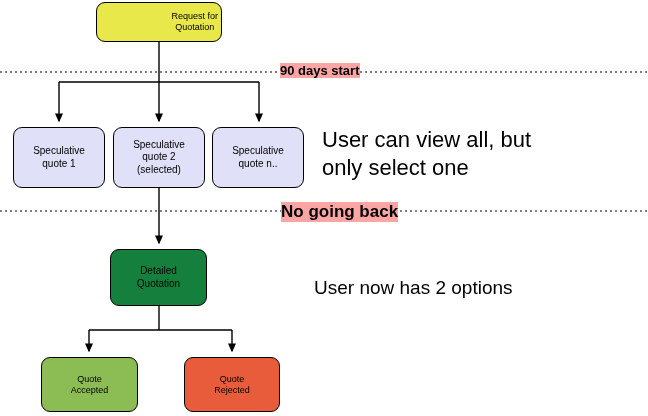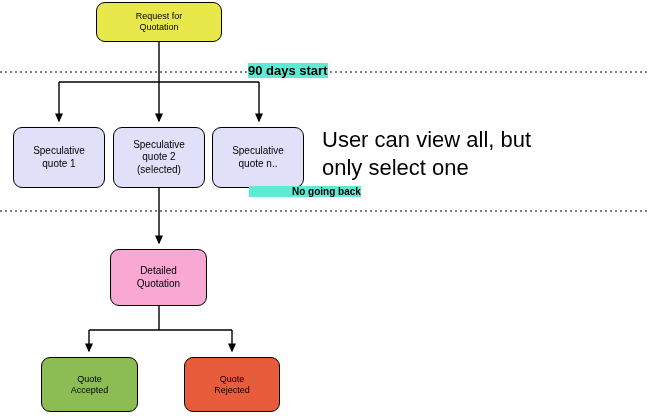--- a/index.html
+++ b/index.html
@@ -46,23 +46,24 @@
     position: absolute;
     color: #000000;
     white-space: pre-line;
     line-height: 1.28;
     z-index: 3;
   }
   .divider-label {
     position: absolute;
     font-weight: bold;
     color: #000000;
-    background: #5eead4;
+    background: #fca5a5;
     z-index: 4;
     white-space: nowrap;
+    margin-left: 32px;
   }
 </style>
 </head>
 <body>
 
 <div id="canvas">
 
   <svg id="svg-layer" viewBox="0 0 648 416" xmlns="http://www.w3.org/2000/svg">
     <defs>
       <marker id="arrow" markerWidth="9" markerHeight="9" refX="7.6" refY="4" orient="auto" markerUnits="userSpaceOnUse">
@@ -86,58 +87,59 @@
     </g>
 
     <g stroke="#000000" stroke-width="1.4" fill="none">
       <path d="M159,306 L159,330"></path>
       <path d="M89,330 L232,330"></path>
       <path d="M89,330 L89,351" marker-end="url(#arrow)"></path>
       <path d="M232,330 L232,351" marker-end="url(#arrow)"></path>
     </g>
   </svg>
 
-  <div class="node" style="left:96px; top:2px; width:126px; height:40px; background:#E8E84A; font-size:9px;">
+  <div class="node" style="left:96px; top:2px; width:126px; height:40px; background:#E8E84A; font-size:9px;justify-content:flex-end;">
     <span class="node-label">Request for
 Quotation</span>
   </div>
 
   <div class="node" style="left:13px; top:127px; width:92px; height:61px; background:#E0E0F8; font-size:10px;">
     <span class="node-label">Speculative
 quote 1</span>
   </div>
 
   <div class="node" style="left:113px; top:127px; width:92px; height:61px; background:#E0E0F8; font-size:10px;">
     <span class="node-label">Speculative
 quote 2
 (selected)</span>
   </div>
 
   <div class="node" style="left:212px; top:127px; width:92px; height:61px; background:#E0E0F8; font-size:10px;">
     <span class="node-label">Speculative
 quote n..</span>
   </div>
 
-  <div class="node" style="left:110px; top:249px; width:97px; height:57px; background:#f9a8d4; font-size:10px;">
+  <div class="node" style="left:110px; top:249px; width:97px; height:57px; background:#15803d; font-size:10px;">
     <span class="node-label">Detailed
 Quotation</span>
   </div>
 
   <div class="node" style="left:41px; top:357px; width:97px; height:55px; background:#8CBC54; font-size:9px;">
     <span class="node-label">Quote
 Accepted</span>
   </div>
 
   <div class="node" style="left:184px; top:357px; width:96px; height:55px; background:#E85C3C; font-size:9px;">
     <span class="node-label">Quote
 Rejected</span>
   </div>
 
   <div class="divider-label" style="left:248px; top:63px; font-size:13px;">90 days start</div>
 
-  <div class="divider-label" style="left:249px; top:186px; font-size:10px;padding-left:43px;">No going back</div>
+  <div class="divider-label" style="left:249px; top:202px; font-size:17px;">No going back</div>
 
 
   <div class="annotation" style="left:322px; top:126px; font-size:22px;">User can view all, but
 only select one</div>
 
+  <div class="annotation" style="left:314px; top:276px; font-size:19px;">User now has 2 options</div>
 
 </div>
 
 </body></html>

